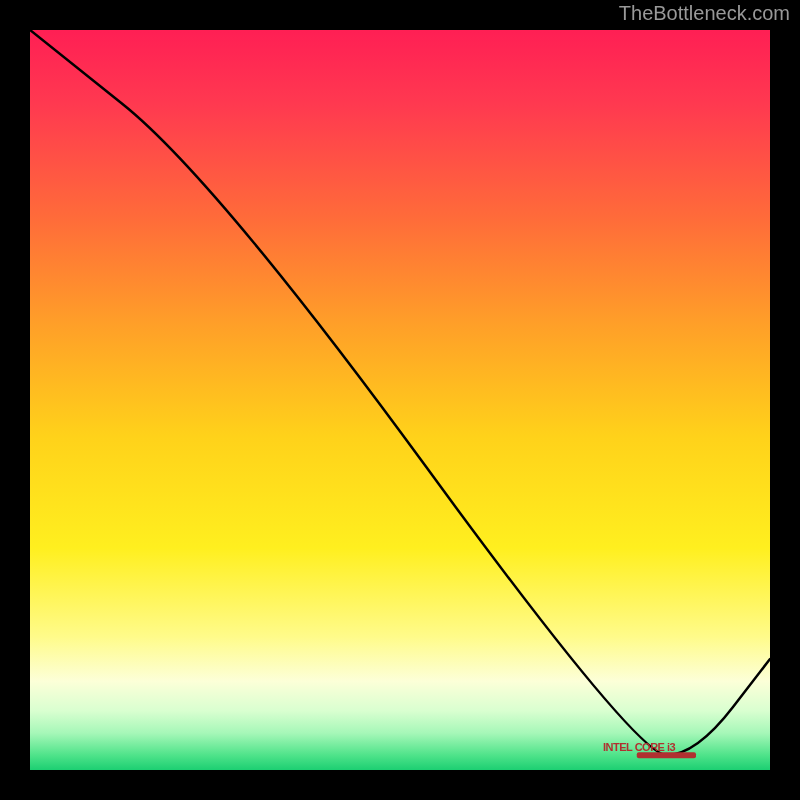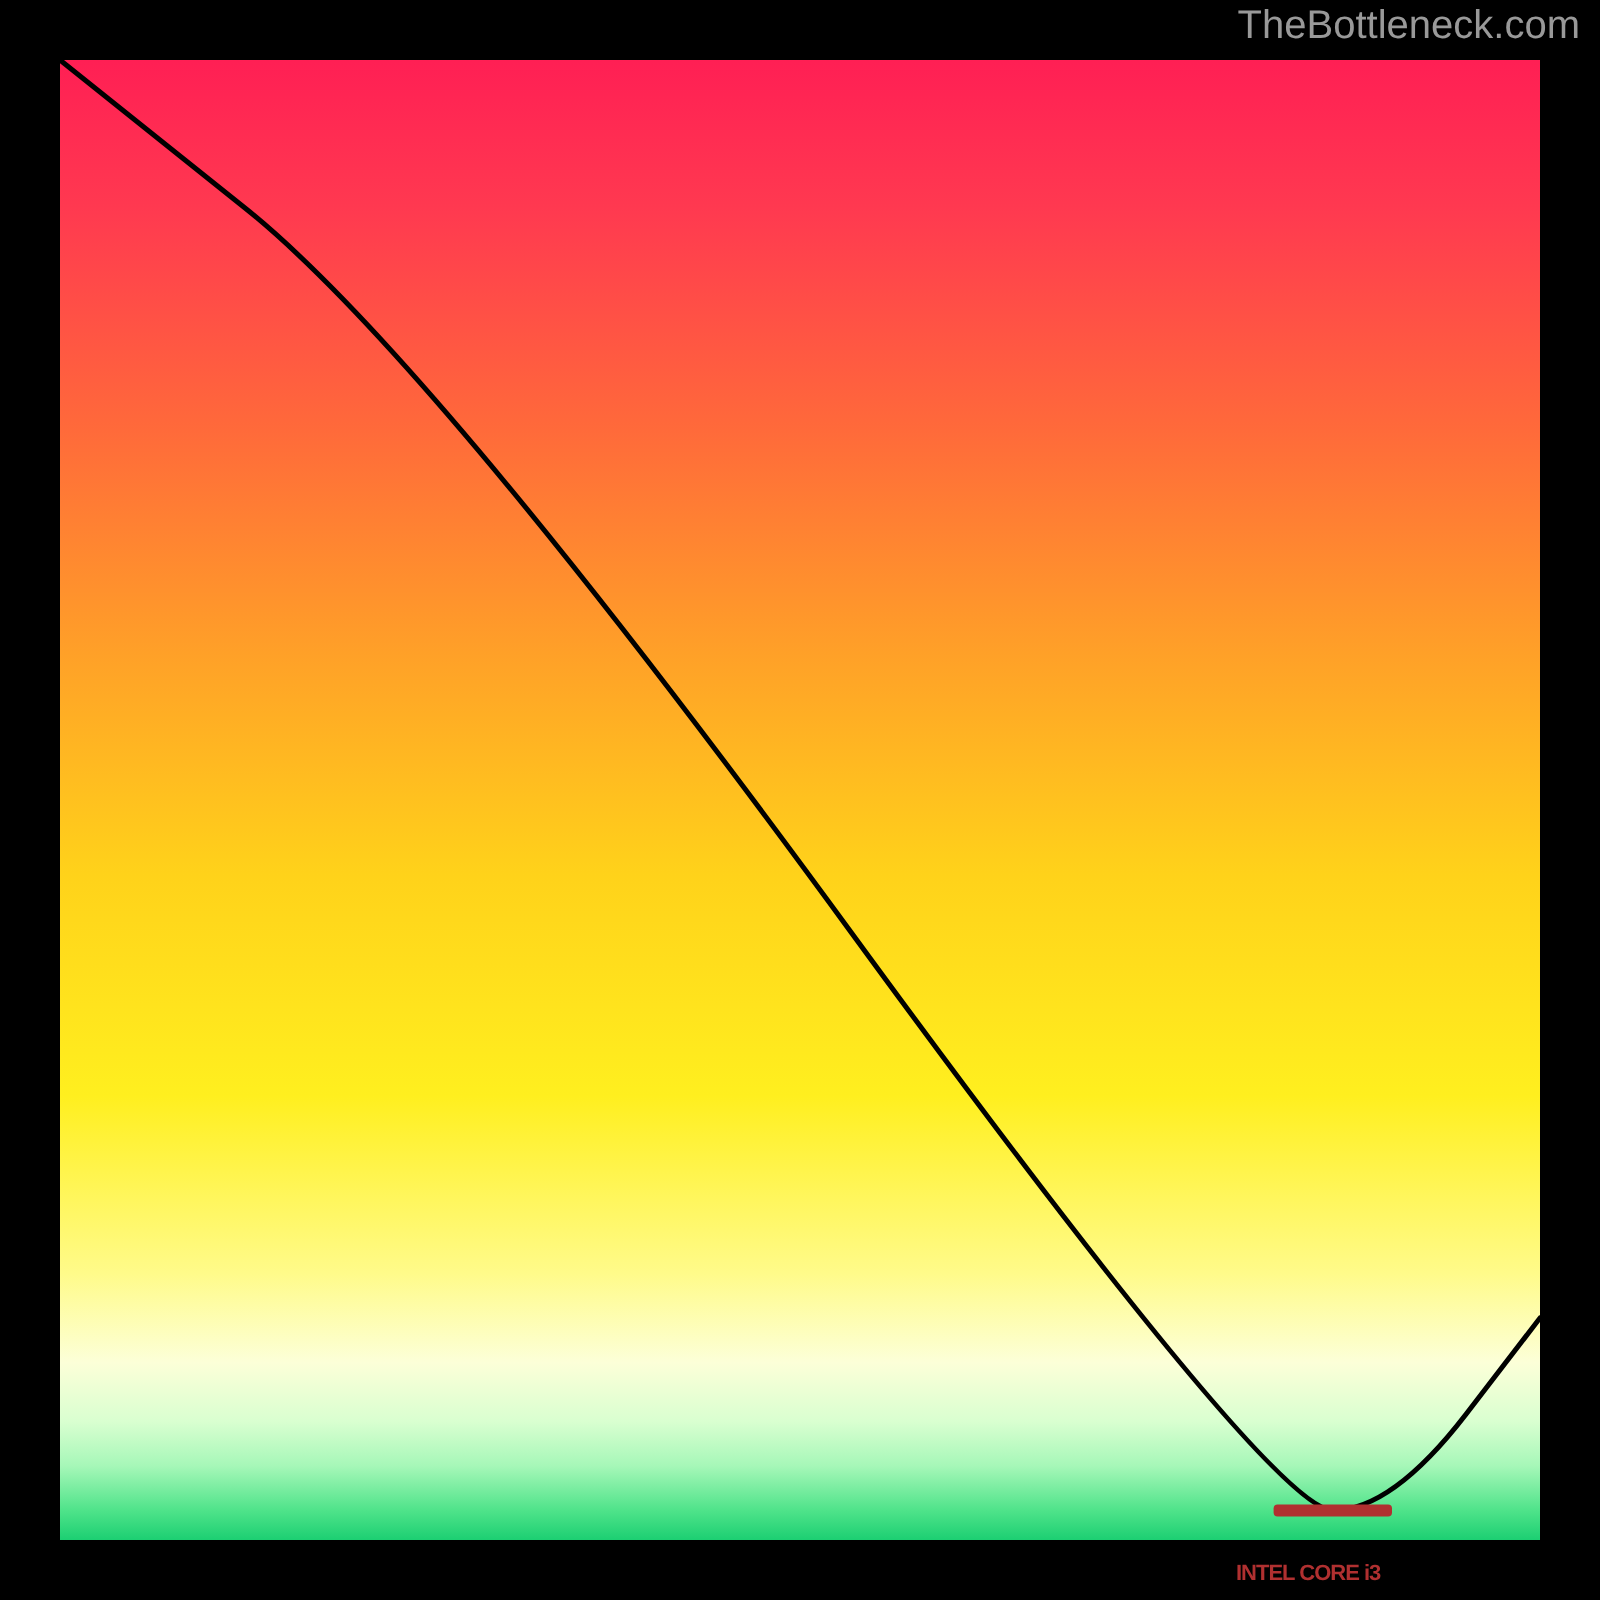--- a/index.html
+++ b/index.html
@@ -72,15 +72,15 @@
             <stop offset="92%" stop-color="#d9ffd0"></stop>
             <stop offset="95%" stop-color="#a6f7b8"></stop>
             <stop offset="98%" stop-color="#4fe38a"></stop>
             <stop offset="100%" stop-color="#1ccf72"></stop>
           </linearGradient>
       </defs>
       <rect x="0" y="0" width="740" height="740" fill="url(#bg)"></rect>
       <path id="curve" fill="none" stroke="#000" stroke-width="2.5" stroke-linejoin="round" stroke-linecap="round" d="M 0 0 Q 0 0 92.5 74 Q 185 148 395.9 436.6 Q 606.8 725.2 636.4 725.2 Q 666 725.2 703 677.1 T 740 629"></path>
       <rect id="marker" height="6" rx="2" fill="#b03030" x="606.8" y="722.2" width="59.200000000000045"></rect>
     </svg>
-    <div id="marker-label" class="marker-label" style="left: 588px; top: 711.2px; margin-top: 40px;">INTEL CORE i3</div>
+    <div id="marker-label" class="marker-label" style="left: 573px; top: 711.2px;">INTEL CORE i3</div>
   </div>
 </div>
 
 </body></html>

